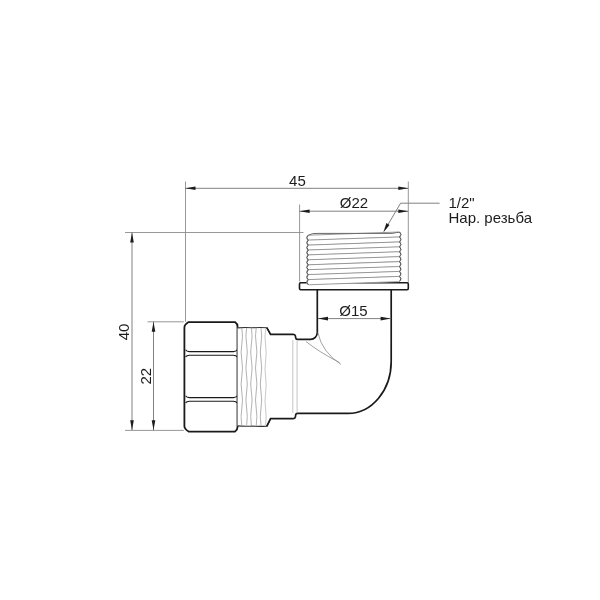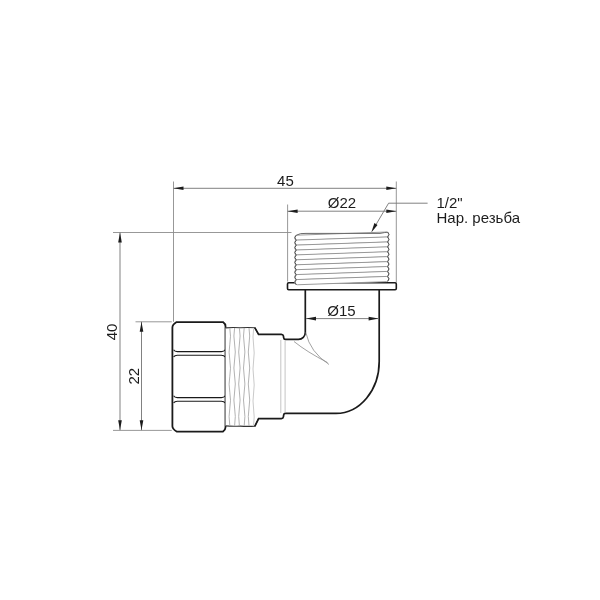--- a/index.html
+++ b/index.html
@@ -1,16 +1,16 @@
 <!DOCTYPE html>
 <html><head>
 <meta charset="utf-8">
 <style>
   html,body{margin:0;padding:0;background:#ffffff;}
-  .wrap{width:493px;height:600px;position:relative;background:#fff;}
+  .wrap{width:493px;height:600px;position:relative;background:#fff;margin-left:12px;}
   svg{position:absolute;top:0;left:0;}
   text{font-family:"Liberation Sans",sans-serif;fill:#1c1c1c;}
 </style>
 </head>
 <body>
 <div class="wrap">
 <svg width="600" height="600" viewBox="0 0 600 600">
 
   <line x1="173.5" y1="181.5" x2="173.5" y2="321.8" stroke="#8c8c8c" stroke-width="0.9"></line>
 

